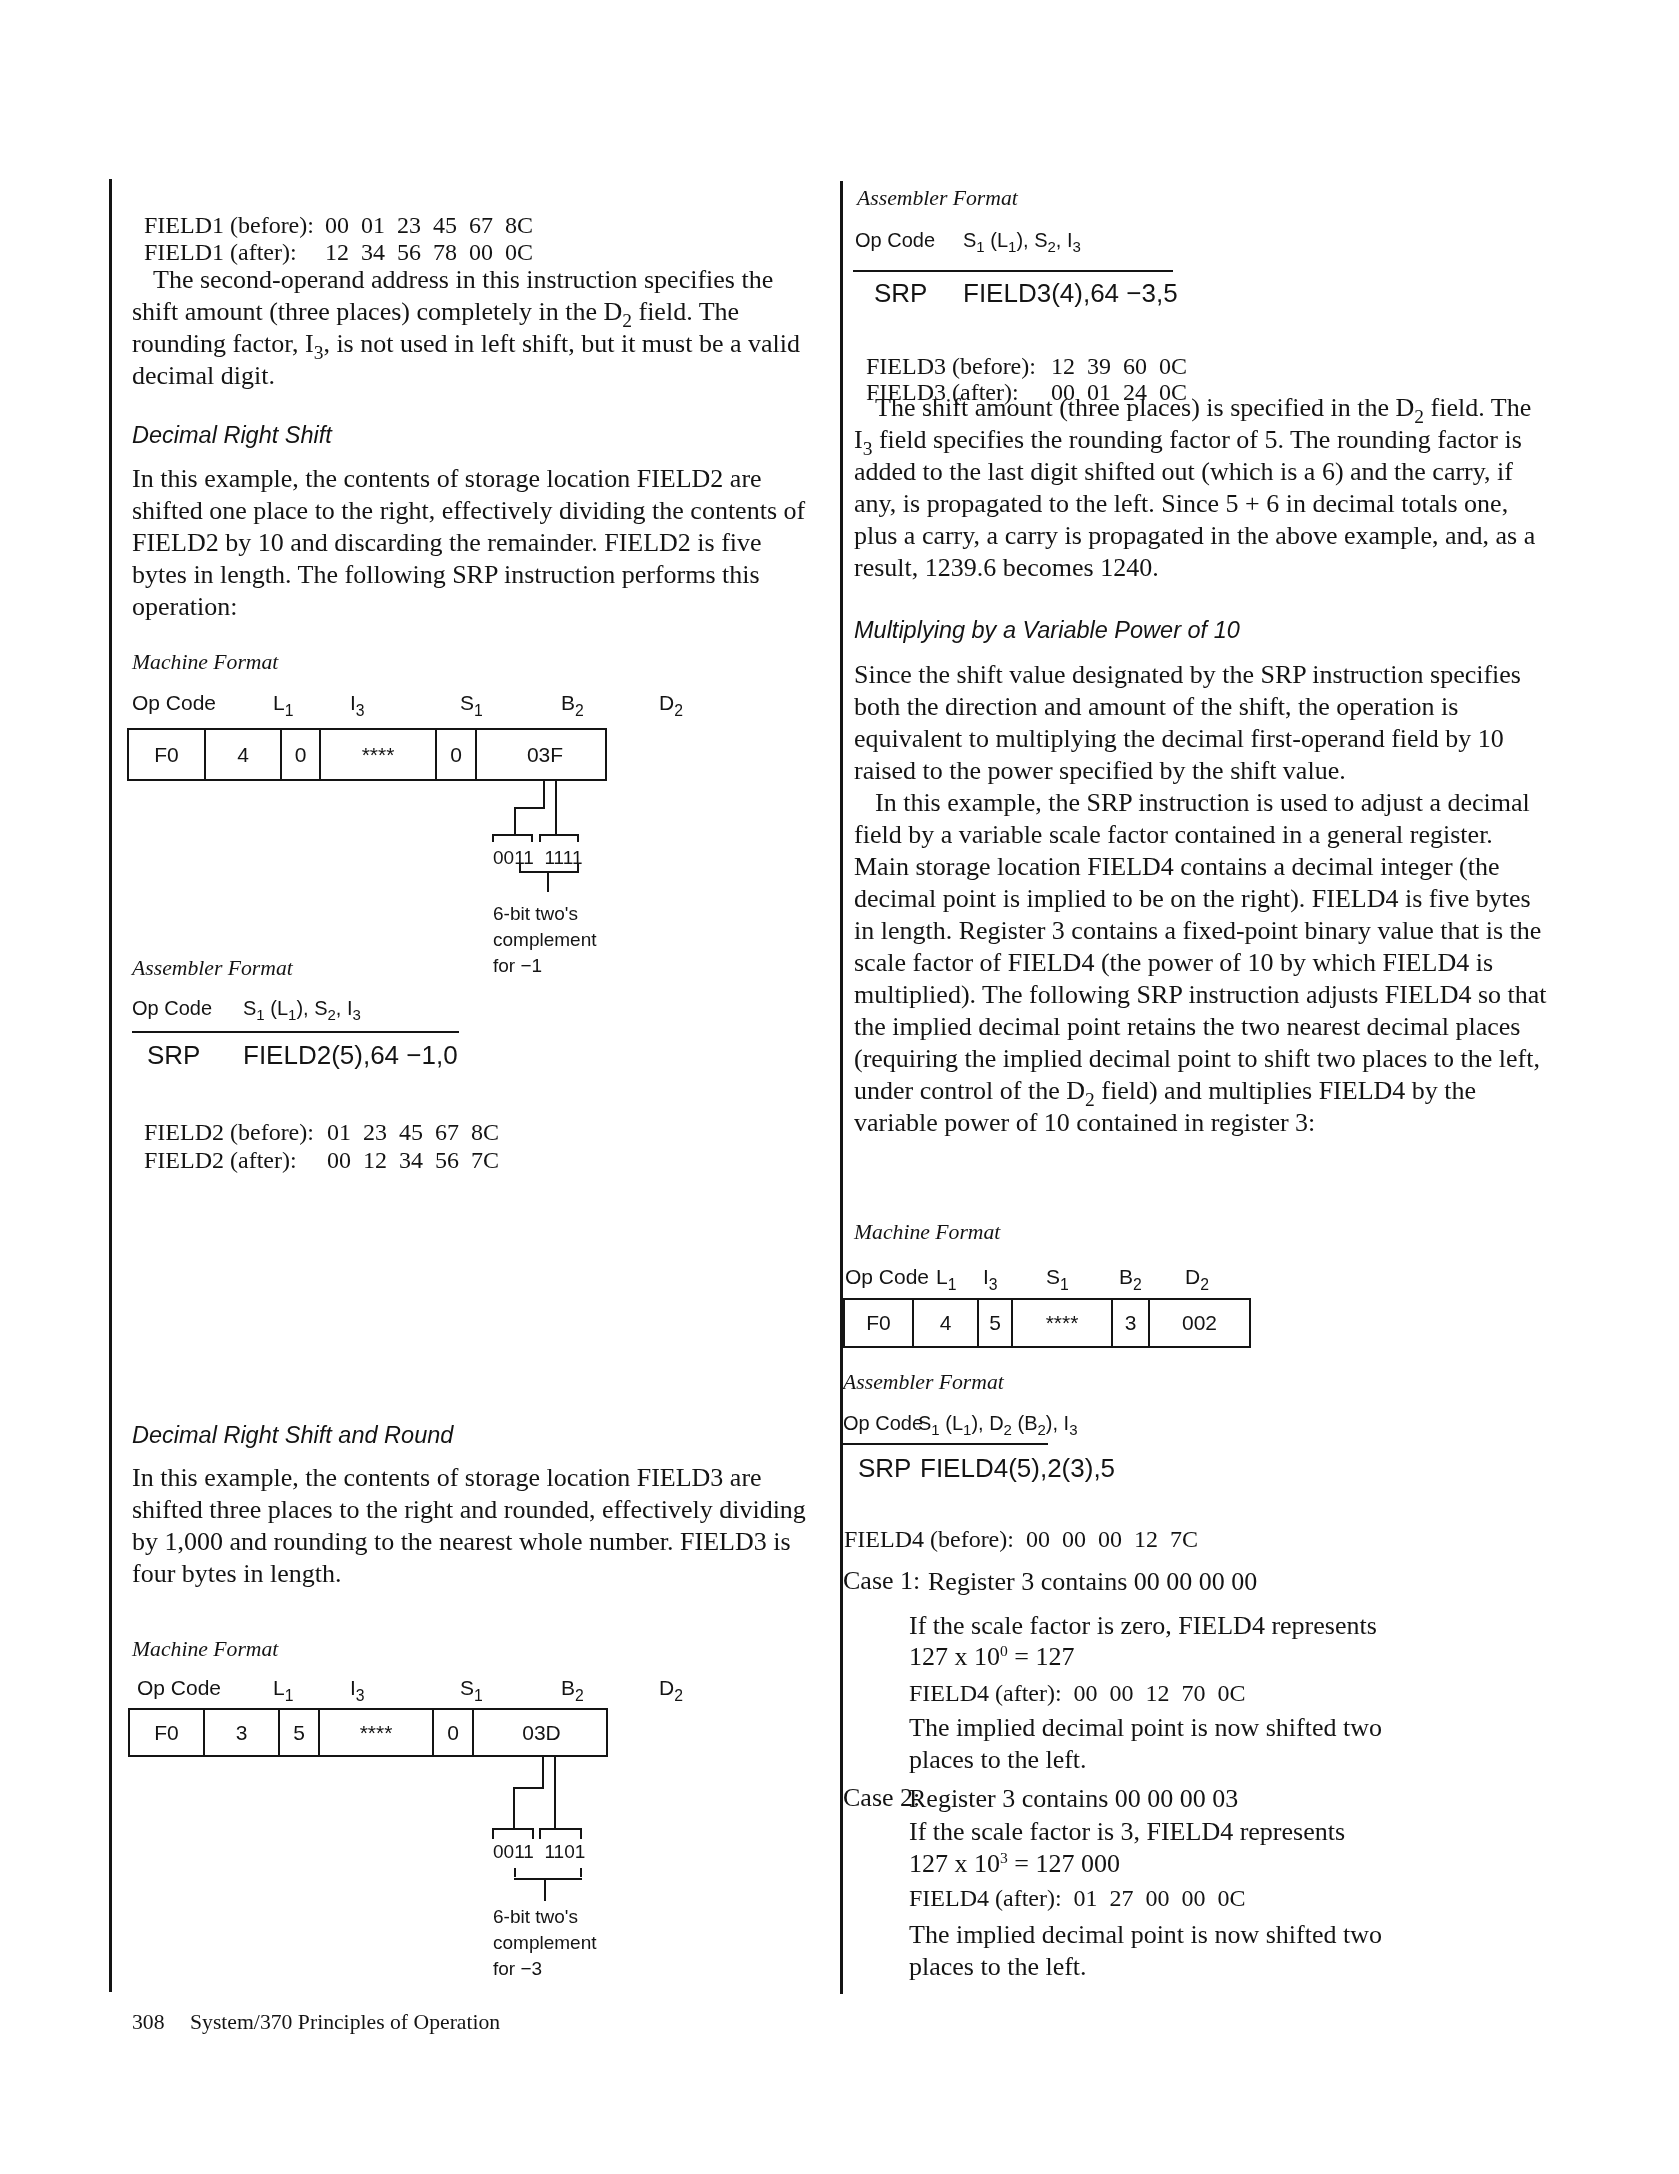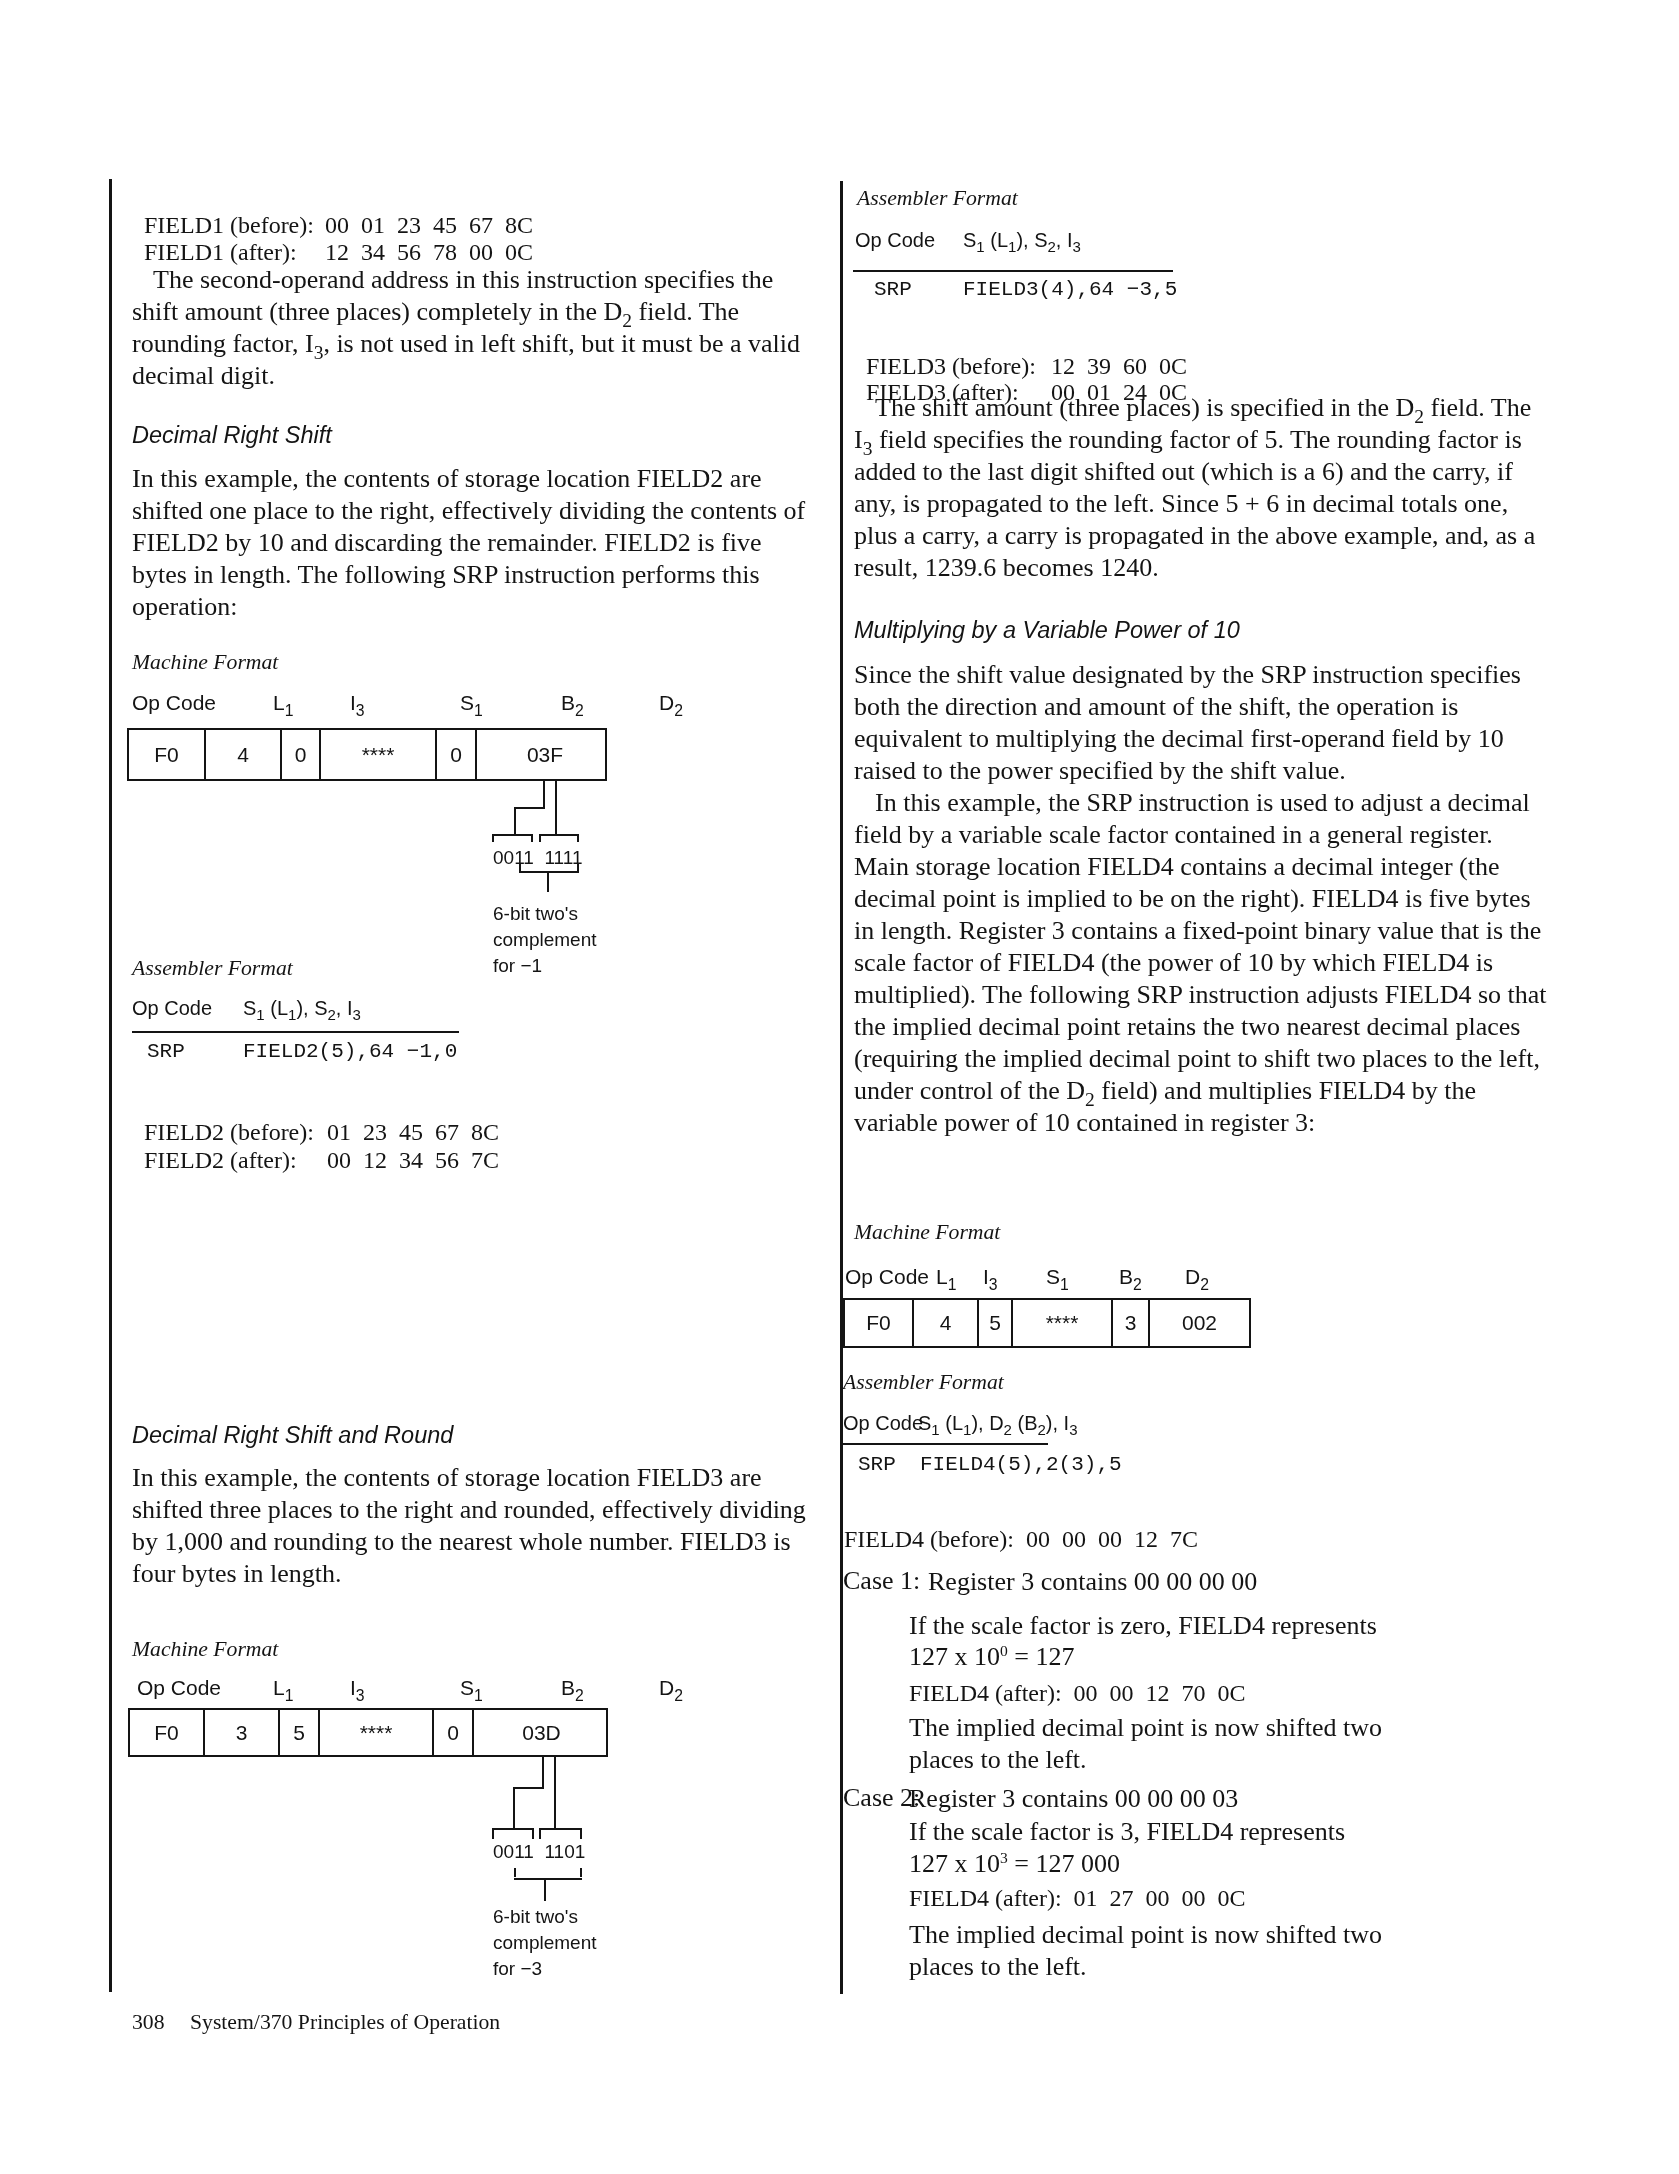--- a/index.html
+++ b/index.html
@@ -17,21 +17,21 @@
   sub { font-size:0.75em; vertical-align:-0.35em; line-height:0; }
   sup { font-size:0.6em; vertical-align:0.6em; line-height:0; }
   
   .mf-head { position:absolute; font-family:"Liberation Sans","DejaVu Sans",sans-serif; font-size:21px; }
   .mf-box { position:absolute; border:2.4px solid #141414; display:flex; box-sizing:border-box; }
   .mf-cell { border-right:2.4px solid #141414; display:flex; align-items:center; justify-content:center;
              font-family:"Liberation Sans","DejaVu Sans",sans-serif; font-size:21px; box-sizing:border-box; }
   .mf-cell:last-child { border-right:none; }
   .asm-head { position:absolute; font-family:"Liberation Sans","DejaVu Sans",sans-serif; font-size:20px; white-space:nowrap; }
   .asm-rule { position:absolute; height:2.4px; background:#141414; }
-  .asm-row { position:absolute; font-family:Liberation Mono, monospace; font-size:21px; white-space:nowrap; }
+  .asm-row { position:absolute; font-family:Liberation Sans, sans-serif; font-size:26px; white-space:nowrap; }
   .ln { position:absolute; background:#141414; }
   .note { position:absolute; font-family:"Liberation Sans","DejaVu Sans",sans-serif; font-size:19px; line-height:26px; }
   .case-label { position:absolute; font-size:26px; }
 </style>
 </head>
 <body>
 
 <div class="bar" style="left:109px; top:179px; height:1813px;"></div>
 
 <div class="abs mono-line serif" style="left:132px; top:185px;">

